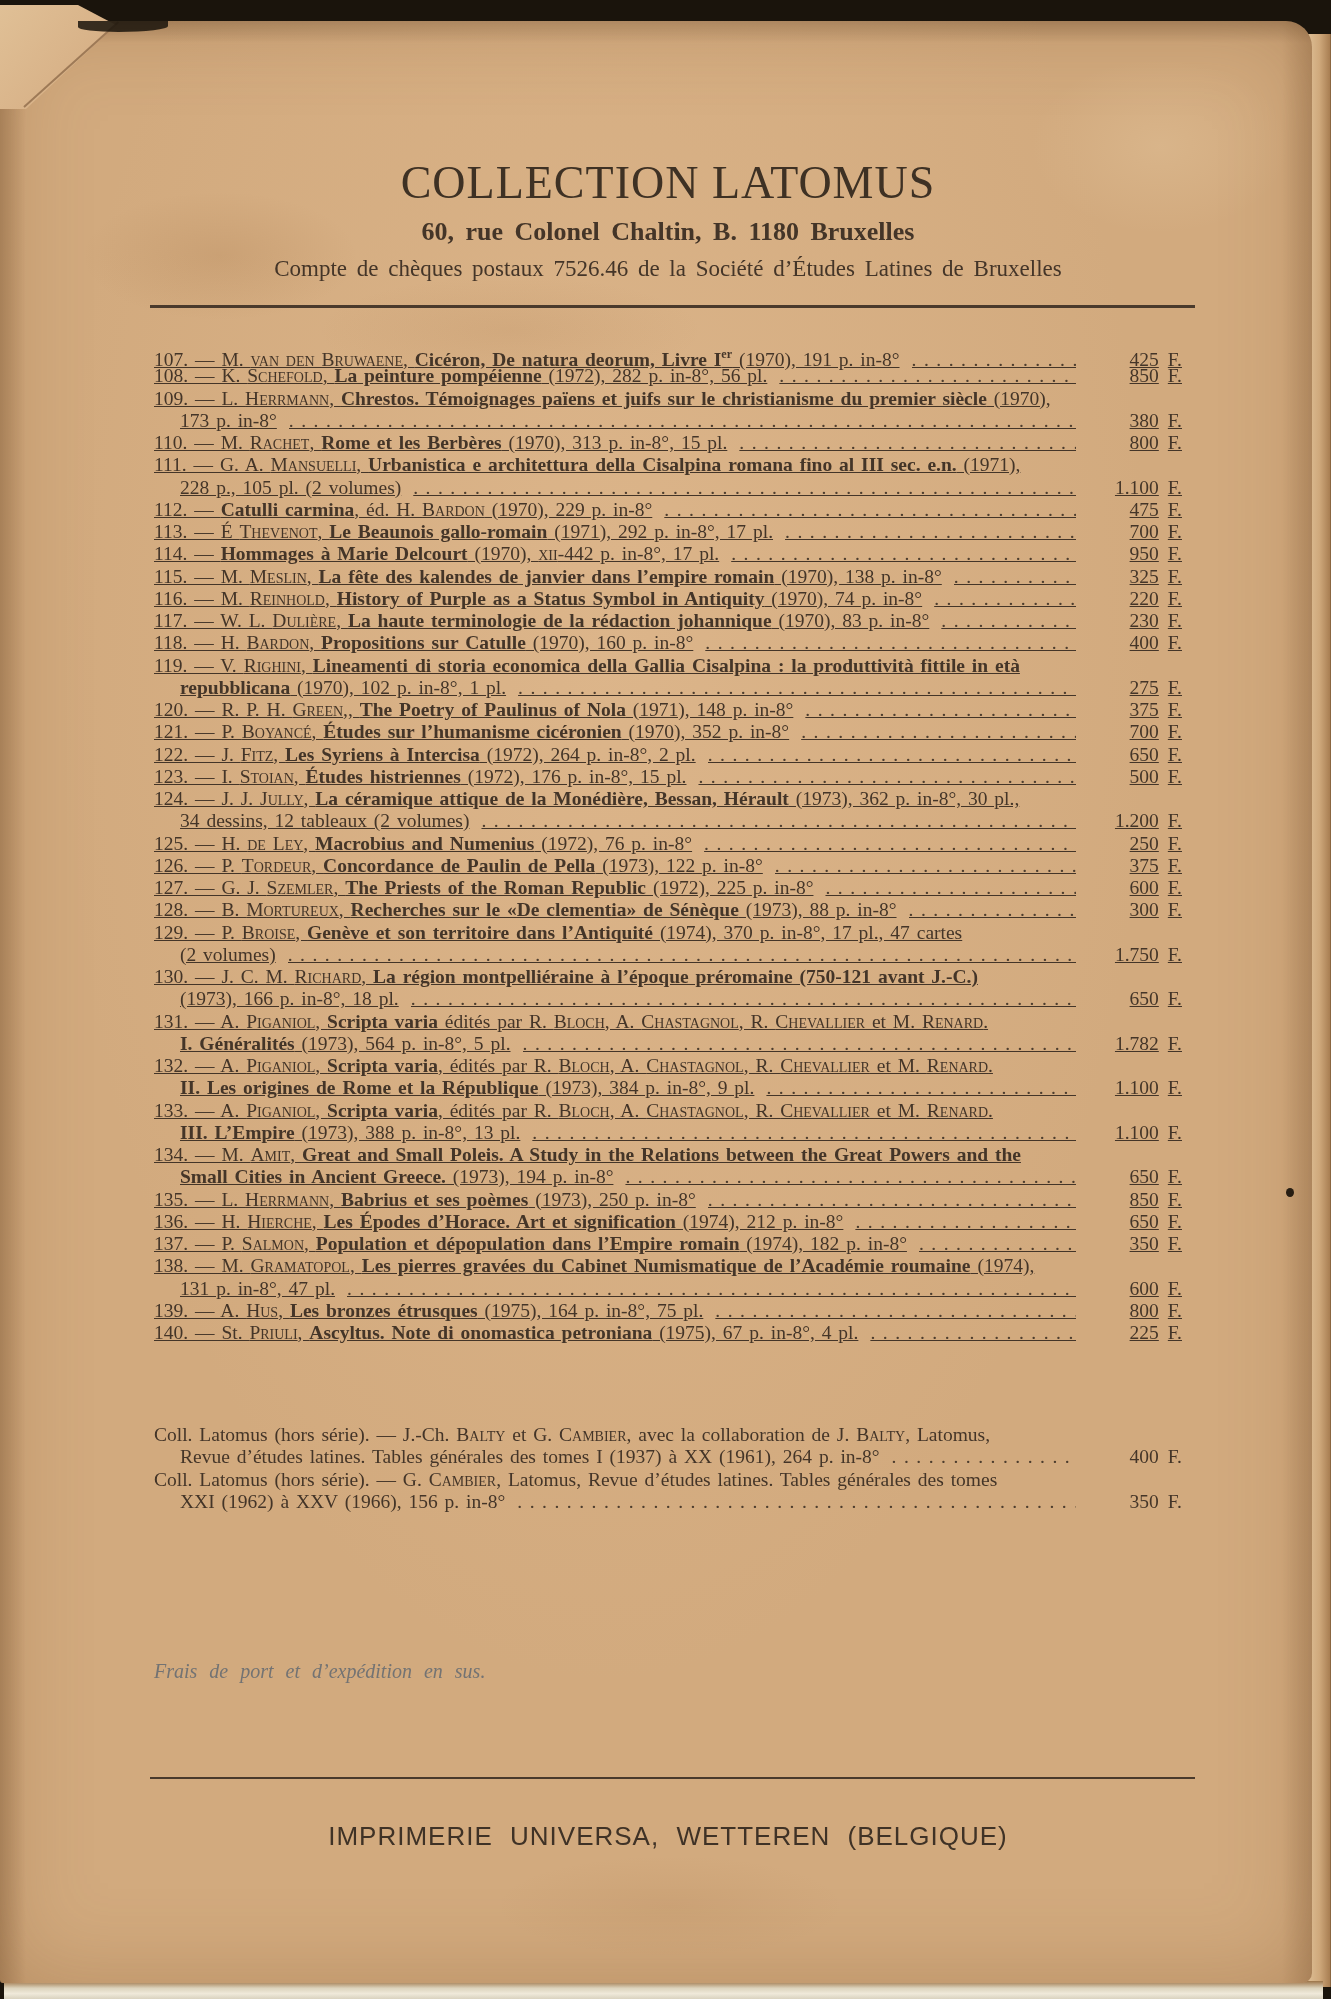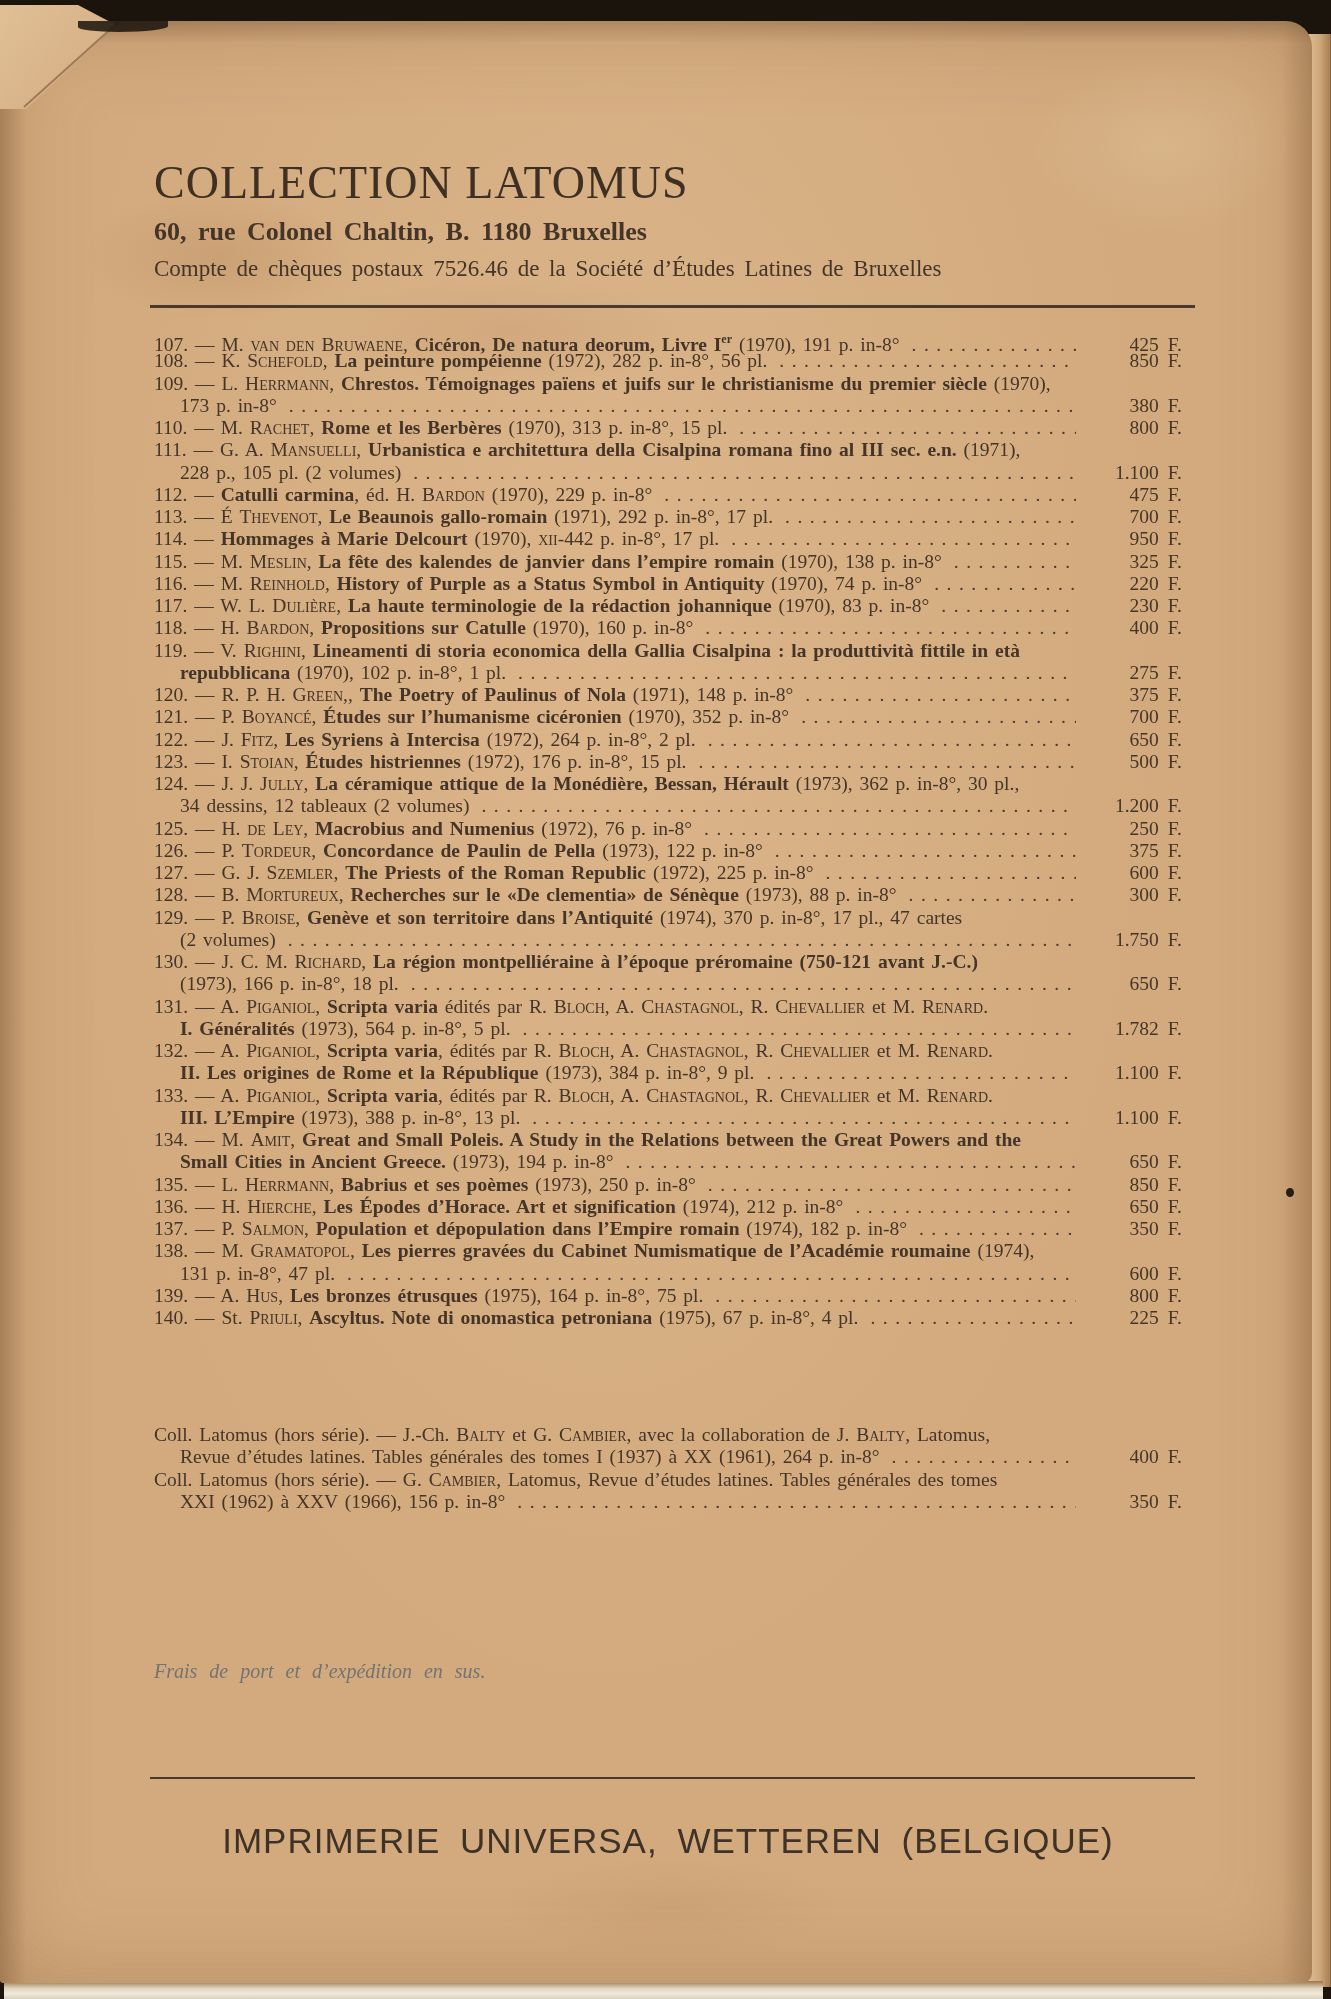--- a/index.html
+++ b/index.html
@@ -67,50 +67,50 @@
     border-radius:0 0 55% 45%;
     opacity:.85;
   }
   .speck{
     position:absolute;left:1286px;top:1188px;width:8px;height:9px;border-radius:50%;
     background:#271d12;
   }
 
   
   .content{position:absolute;inset:0;z-index:5;}
-  .hdr{position:absolute;left:154px;width:1028px;text-align:left;}
+  .hdr{position:absolute;left:154px;width:1028px;text-align:center;}
   .title{top:158px;font-size:46px;line-height:50px;letter-spacing:1px;color:#3e3124;}
   .addr{top:217px;font-size:26px;line-height:30px;font-weight:bold;word-spacing:5px;}
   .compte{top:255px;font-size:23px;line-height:27px;word-spacing:4px;}
   .rule{position:absolute;left:150px;width:1045px;height:3px;background:#4a3a2c;}
   .rule-top{top:305px;}
   .rule-bottom{top:1777px;height:2px;}
 
   .list{position:absolute;left:154px;width:1028px;font-size:19.5px;word-spacing:2px;}
-  #catalog-list{top:328px;}
+  #catalog-list{top:343px;text-decoration:underline;}
   #hs-list{top:1380px;margin-top:44px;}
   .line{height:22.26px;line-height:22.26px;white-space:nowrap;overflow:visible;}
   .line.cont{padding-left:26px;}
   .line.last{display:flex;align-items:baseline;}
   .txt{white-space:nowrap;flex-shrink:0;}
   .dots{flex:1 1 0;min-width:0;overflow:hidden;white-space:nowrap;margin:0 28px 0 12px;
         letter-spacing:7.5px;color:#4d3d2e;}
   .dots::after{content:"..................................................................................................................................................";}
   .price{display:flex;justify-content:flex-end;align-items:baseline;min-width:78px;flex-shrink:0;}
   .pnum{text-align:right;}
   .pcur{margin-left:9px;}
   .t-sc{font-variant:small-caps;}
   .t-b{font-weight:bold;}
   .t-sup{vertical-align:super;font-size:0.62em;font-weight:bold;}
 
   .shipping{position:absolute;left:154px;width:1028px;top:1660px;text-align:left;
     font-style:italic;font-size:20px;word-spacing:7px;color:#737373;}
   .imprint{position:absolute;left:154px;width:1028px;top:1821px;text-align:center;
     font-family:"Liberation Sans","DejaVu Sans",sans-serif;
-    font-size:35px;letter-spacing:1px;word-spacing:9px;color:#3f3226;}
+    font-size:26px;letter-spacing:1px;word-spacing:9px;color:#3f3226;}
 </style>
 </head>
 <body>
 
 <div class="scan">
   <div class="edge-right"></div>
   <div class="edge-bottom"></div>
 
   <div class="cover">
     <div class="stain stain1"></div>

